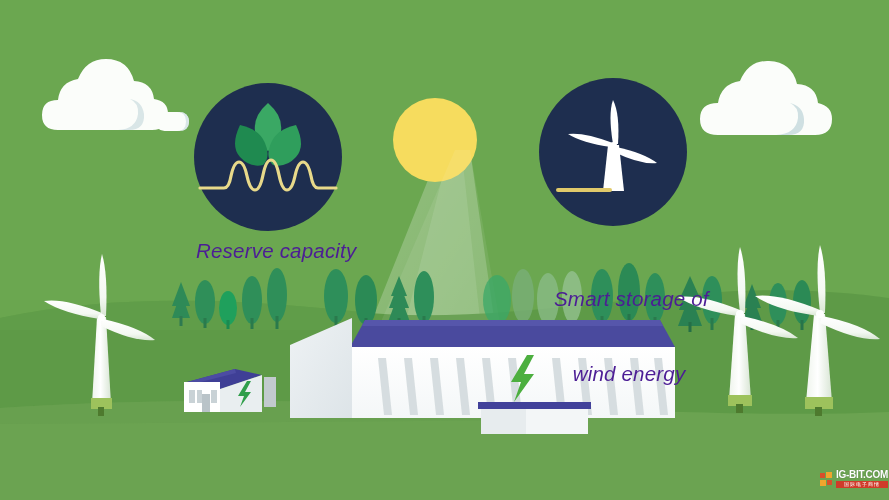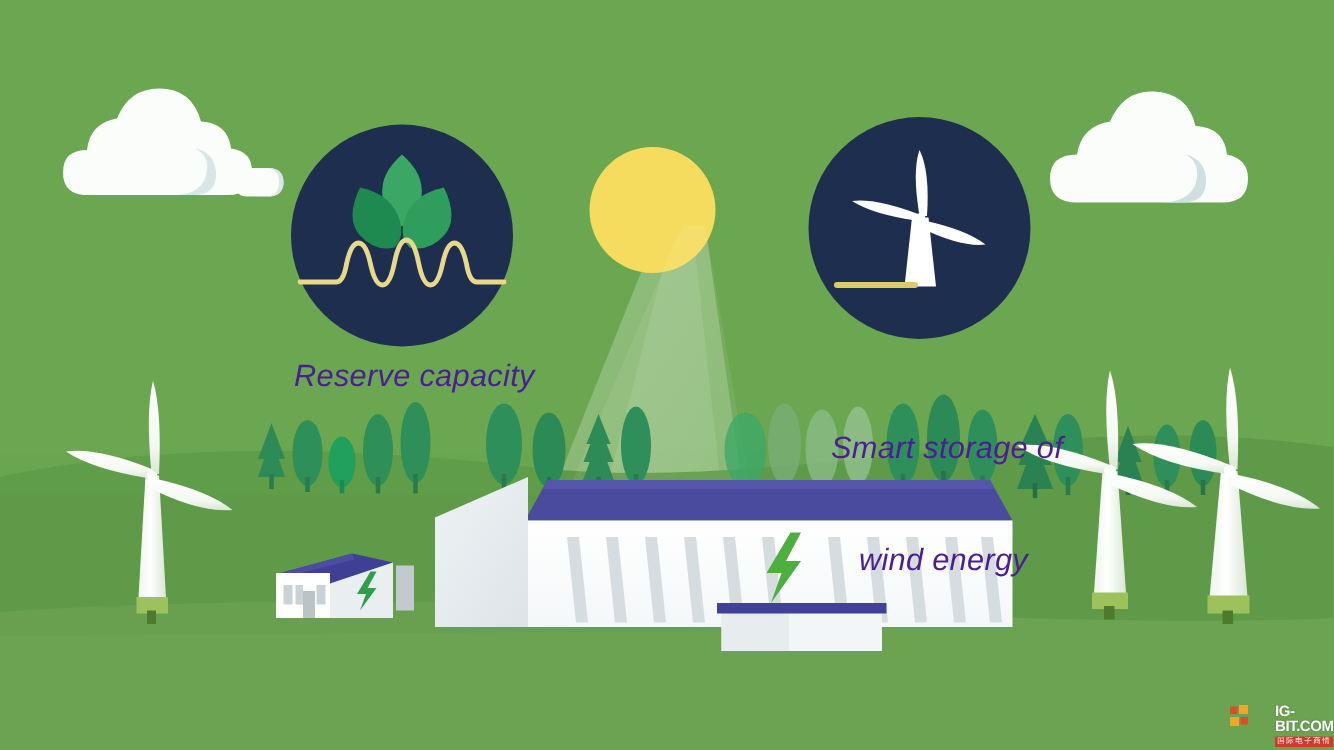--- a/index.html
+++ b/index.html
@@ -20,21 +20,21 @@
     line-height:25px;
     white-space:pre;
     font-family:"Liberation Sans", sans-serif;
   }
   #cap-reserve{left:196px;top:238px;}
   #cap-wind{left:538px;top:236px;text-align:center;width:150px;margin-left:16px;}
 
   
   #watermark{
     position:absolute;left:820px;top:470px;
-    display:flex;gap:17px;
+    display:flex;align-items:center;gap:3px;
   }
   #wm-mark{
     width:13px;height:15px;flex:0 0 auto;position:relative;
   }
   #wm-text{display:flex;flex-direction:column;line-height:1;}
   #wm-title{
     font-size:10px;font-weight:bold;color:#ffffff;letter-spacing:-.3px;
     font-family:"Liberation Sans", sans-serif;
     text-shadow:0 0 1px rgba(0,0,0,.35);
   }

